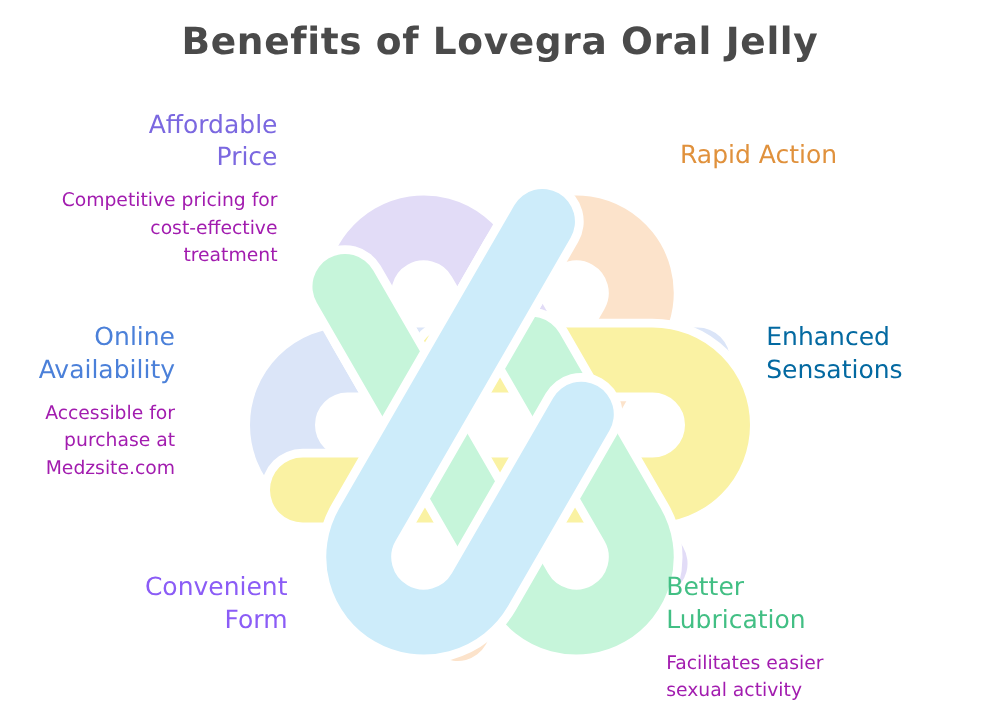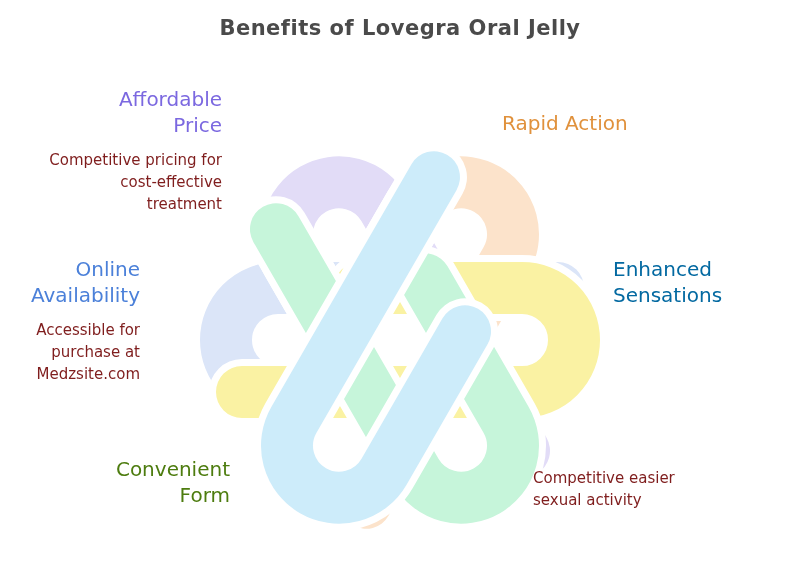--- a/index.html
+++ b/index.html
@@ -14,21 +14,21 @@
     height: 574px;
     background: #ffffff;
     overflow: hidden;
   }
   .page-title {
     position: absolute;
     top: 16px;
     left: 0;
     width: 800px;
     text-align: center;
-    font-size: 21px;
+    font-size: 30px;
     font-weight: bold;
     letter-spacing: 0.5px;
     color: #4a4a4a;
     margin: 0;
   }
   .knot-svg {
     position: absolute;
     left: 185px;
     top: 125px;
     width: 430px;
@@ -42,28 +42,28 @@
     margin: 0;
     font-size: 20px;
     font-weight: normal;
     line-height: 1.3;
     white-space: pre-line;
   }
   .benefit-desc {
     margin: 12px 0 0 0;
     font-size: 15px;
     line-height: 1.45;
-    color: #7f1d1d;
+    color: #a21caf;
     white-space: pre-line;
   }
   .align-right { text-align: right; }
   .align-left  { text-align: left; }
 
   .b-affordable   { top: 86px;  left: 20px;  width: 202px; }
-  .b-rapid        { top: 110px; left: 502px; width: 235px; }
+  .b-rapid        { top: 110px; left: 544px; width: 235px; }
   .b-online       { top: 256px; left: -40px; width: 180px; }
   .b-enhanced     { top: 256px; left: 613px; width: 180px; }
   .b-convenient   { top: 456px; left: 28px;  width: 202px; }
   .b-lubrication  { top: 456px; left: 533px; width: 230px; }
 </style>
 </head>
 <body>
 
 <div class="canvas">
 
@@ -105,22 +105,24 @@
 purchase at
 Medzsite.com</p>
   </section>
 
   <section class="benefit align-left b-enhanced">
     <h2 class="benefit-title" style="color: #0369a1;">Enhanced
 Sensations</h2>
   </section>
 
   <section class="benefit align-right b-convenient">
-    <h2 class="benefit-title" style="color: #4d7c0f;">Convenient
+    <h2 class="benefit-title" style="color: #8b5cf6;">Convenient
 Form</h2>
   </section>
 
   <section class="benefit align-left b-lubrication">
-    <p class="benefit-desc">Competitive easier
+    <h2 class="benefit-title" style="color: rgb(66, 191, 132);">Better
+Lubrication</h2>
+    <p class="benefit-desc">Facilitates easier
 sexual activity</p>
   </section>
 
 </div>
 
 </body></html>

